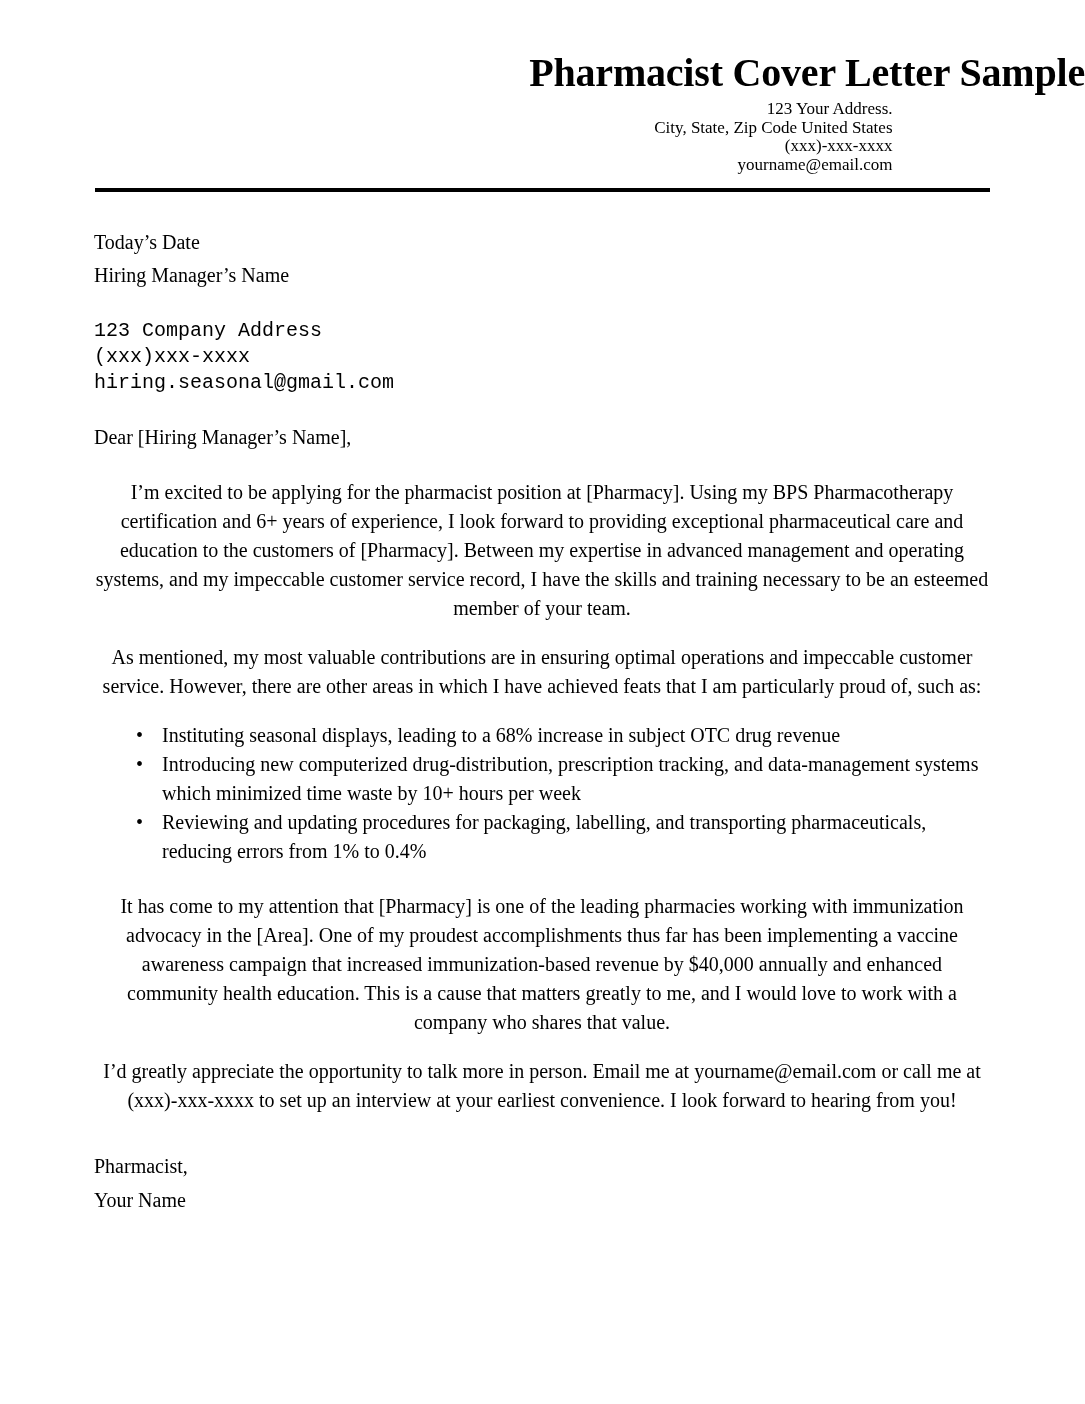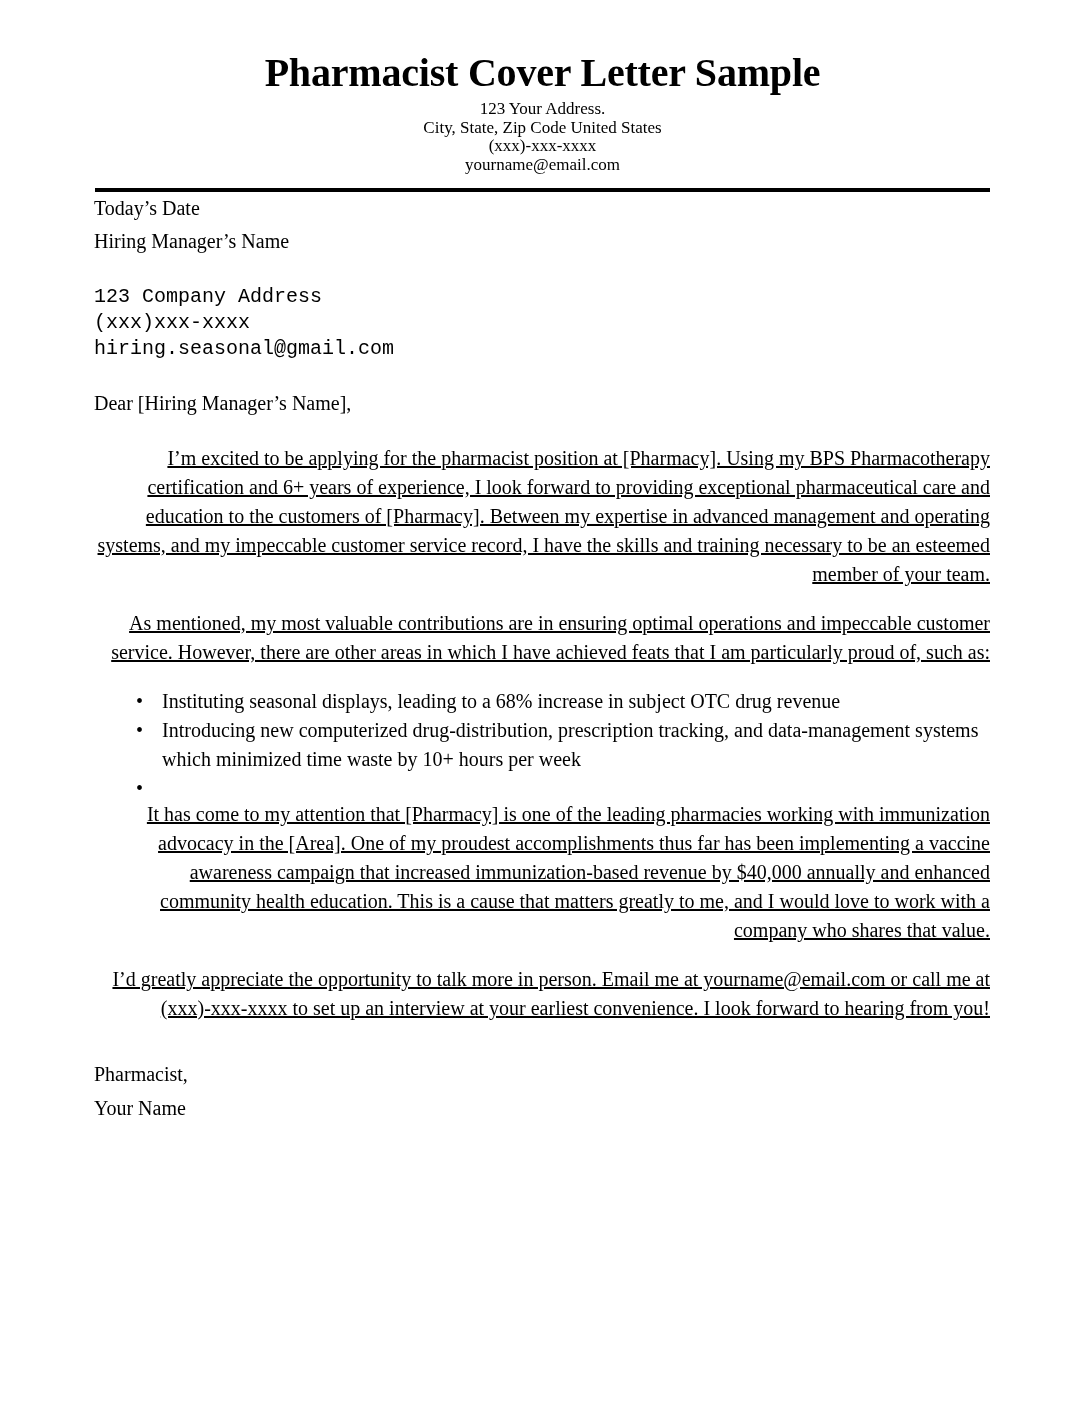--- a/index.html
+++ b/index.html
@@ -31,28 +31,28 @@
     text-align: center;
   }
 
   .doc-title {
     font-family: "Liberation Serif", "DejaVu Serif", serif;
     font-size: 40px;
     font-weight: bold;
     line-height: 1.05;
     letter-spacing: -0.2px;
     margin: 0 0 6px 0;
-    text-align: center;
+    text-align: right;
     color: #000;
   }
 
   .contact-block {
     margin: 0 auto;
     width: 700px;
-    text-align: center;
+    text-align: right;
   }
 
   .contact-line {
     font-size: 17px;
     line-height: 18.5px;
     margin: 0;
     color: #000;
     white-space: nowrap;
   }
 
@@ -60,20 +60,21 @@
     width: 895px;
     height: 4px;
     background: #000000;
     margin: 14px auto 0 auto;
     border: 0;
   }
 
   
   .letter {
     padding: 0 95px 0 94px;
+    margin-top: 34px;
     font-size: 20px;
     line-height: 32px;
   }
 
   .block {
     margin: 0;
   }
 
   .addr-line {
     margin: 0;
@@ -98,22 +99,21 @@
     margin: 0;
     font-size: 20px;
     line-height: 30px;
     font-family: Liberation Serif, serif;
   }
 
   .para {
     margin: 0;
     font-size: 20px;
     line-height: 29px;
-    text-align: right;
-    text-decoration: underline;
+    text-align: center;
   }
 
   .bullets {
     list-style: none;
     margin: 0;
     padding: 0;
   }
 
   .bullet-item {
     position: relative;
@@ -188,20 +188,21 @@
       <li class="bullet-item">
         <span class="bullet-dot">•</span>
         <span>Instituting seasonal displays, leading to a 68% increase in subject OTC drug revenue</span>
       </li>
       <li class="bullet-item">
         <span class="bullet-dot">•</span>
         <span>Introducing new computerized drug-distribution, prescription tracking, and data-management systems which minimized time waste by 10+ hours per week</span>
       </li>
       <li class="bullet-item">
         <span class="bullet-dot">•</span>
+        <span>Reviewing and updating procedures for packaging, labelling, and transporting pharmaceuticals, reducing errors from 1% to 0.4%</span>
       </li>
     </ul>
 
     <div class="spacer-md"></div>
 
     <p class="para">It has come to my attention that [Pharmacy] is one of the leading pharmacies working with immunization advocacy in the [Area]. One of my proudest accomplishments thus far has been implementing a vaccine awareness campaign that increased immunization-based revenue by $40,000 annually and enhanced community health education. This is a cause that matters greatly to me, and I would love to work with a company who shares that value.</p>
 
     <div class="spacer-sm"></div>
 
     <p class="para">I’d greatly appreciate the opportunity to talk more in person. Email me at yourname@email.com or call me at (xxx)-xxx-xxxx to set up an interview at your earliest convenience. I look forward to hearing from you!</p>

